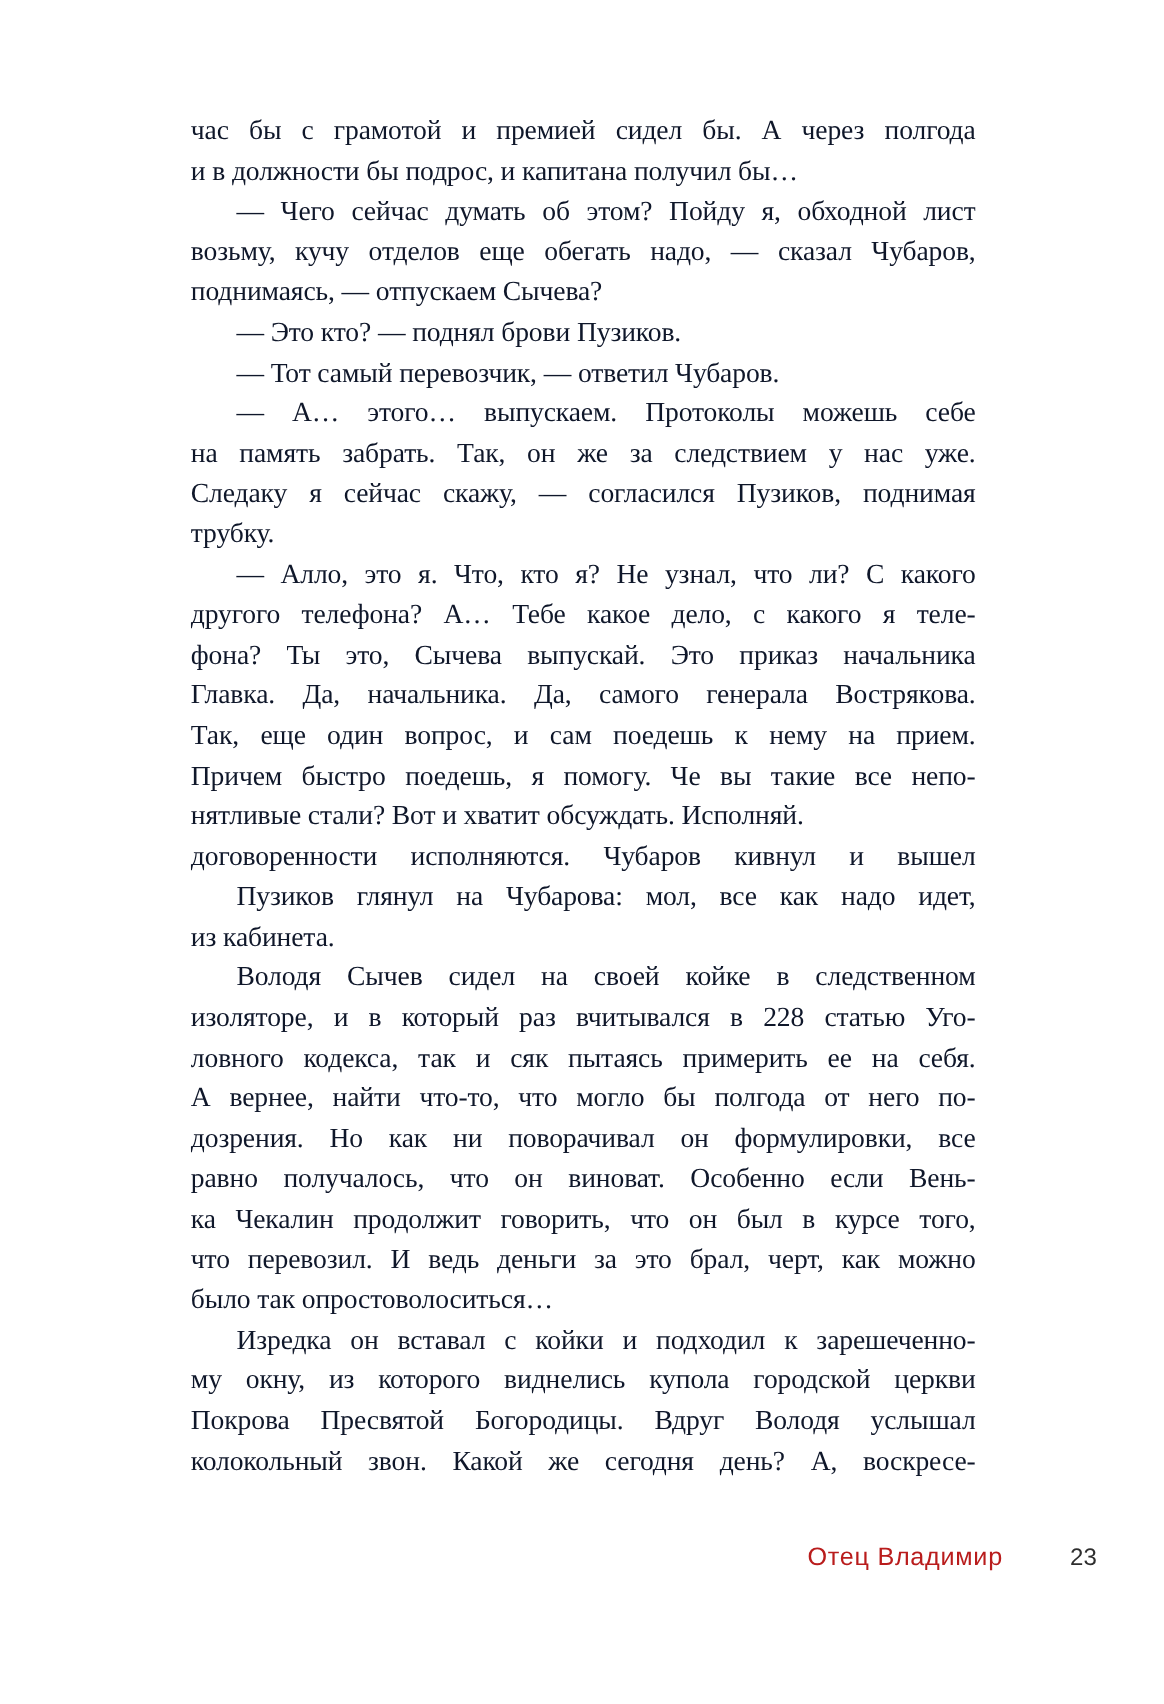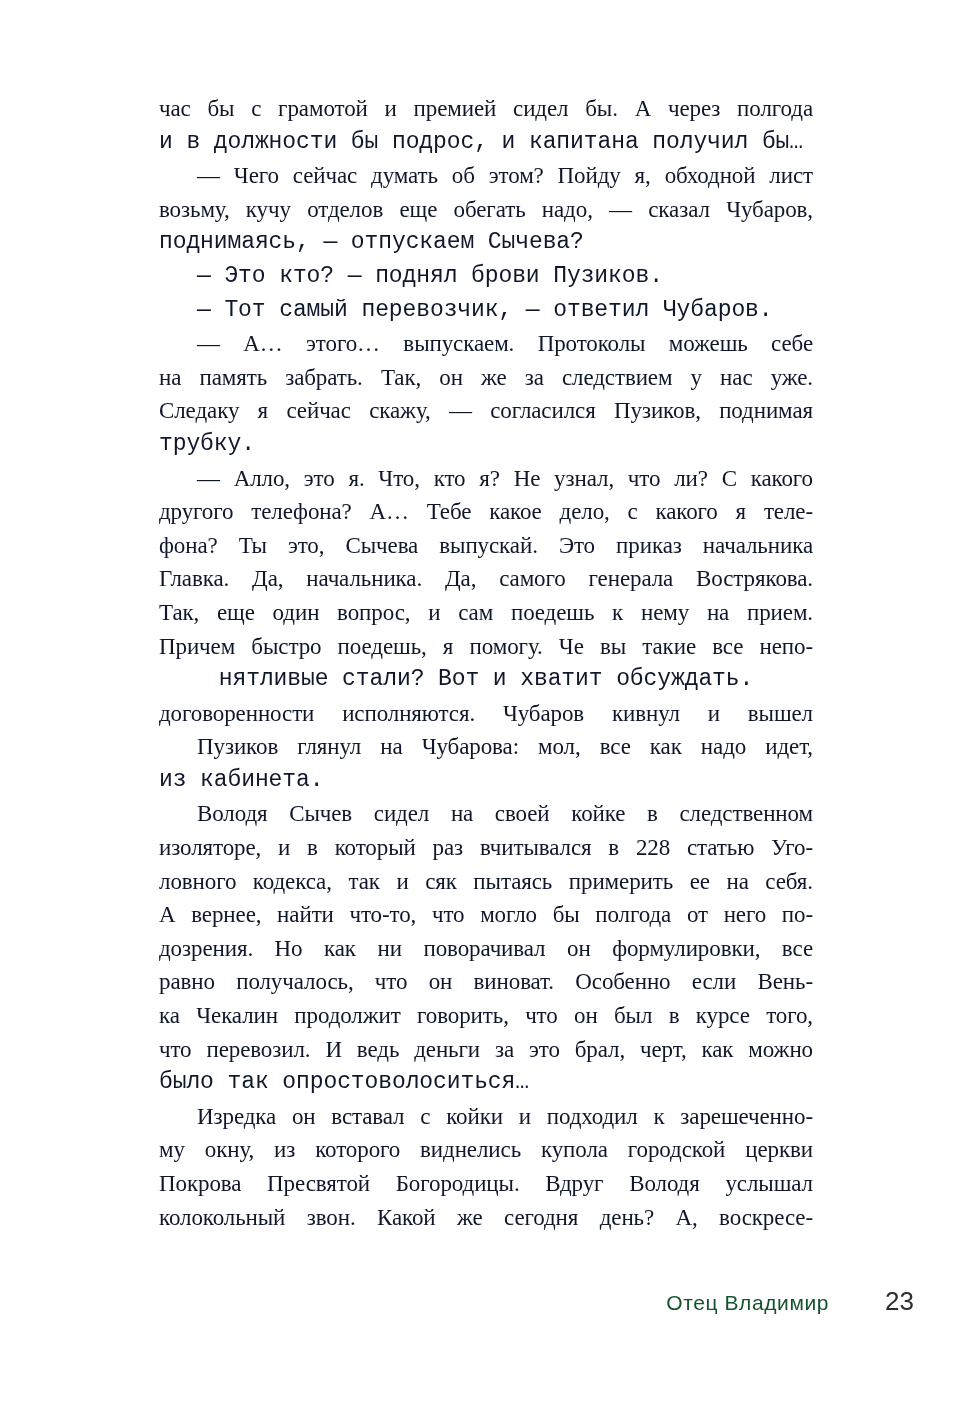--- a/index.html
+++ b/index.html
@@ -30,43 +30,42 @@
     letter-spacing: -0.1px;
     color: #0f172a;
     text-align: justify;
     text-align-last: justify;
     overflow: hidden;
     white-space: normal;
   }
   .ln.ragged {
     text-align: center;
     text-align-last: left;
-    font-family: Liberation Mono, monospace;
   }
   .ln.indent {
     text-indent: 38px;
   }
   .footer {
     position: absolute;
     left: 159px;
     top: 1286px;
     width: 755px;
     display: flex;
     justify-content: flex-end;
     align-items: baseline;
   }
   .running-title {
     font-family: "Liberation Sans", "DejaVu Sans", sans-serif;
     font-size: 21px;
     letter-spacing: 0.6px;
-    color: #14532d;
+    color: #b91c1c;
   }
   .page-number {
     font-family: "Liberation Sans", "DejaVu Sans", sans-serif;
-    font-size: 26px;
+    font-size: 20px;
     color: #2e2e2e;
     margin-left: 56px;
   }
 </style>
 </head>
 <body>
 
 <div class="page">
 
   <main class="text-block">

